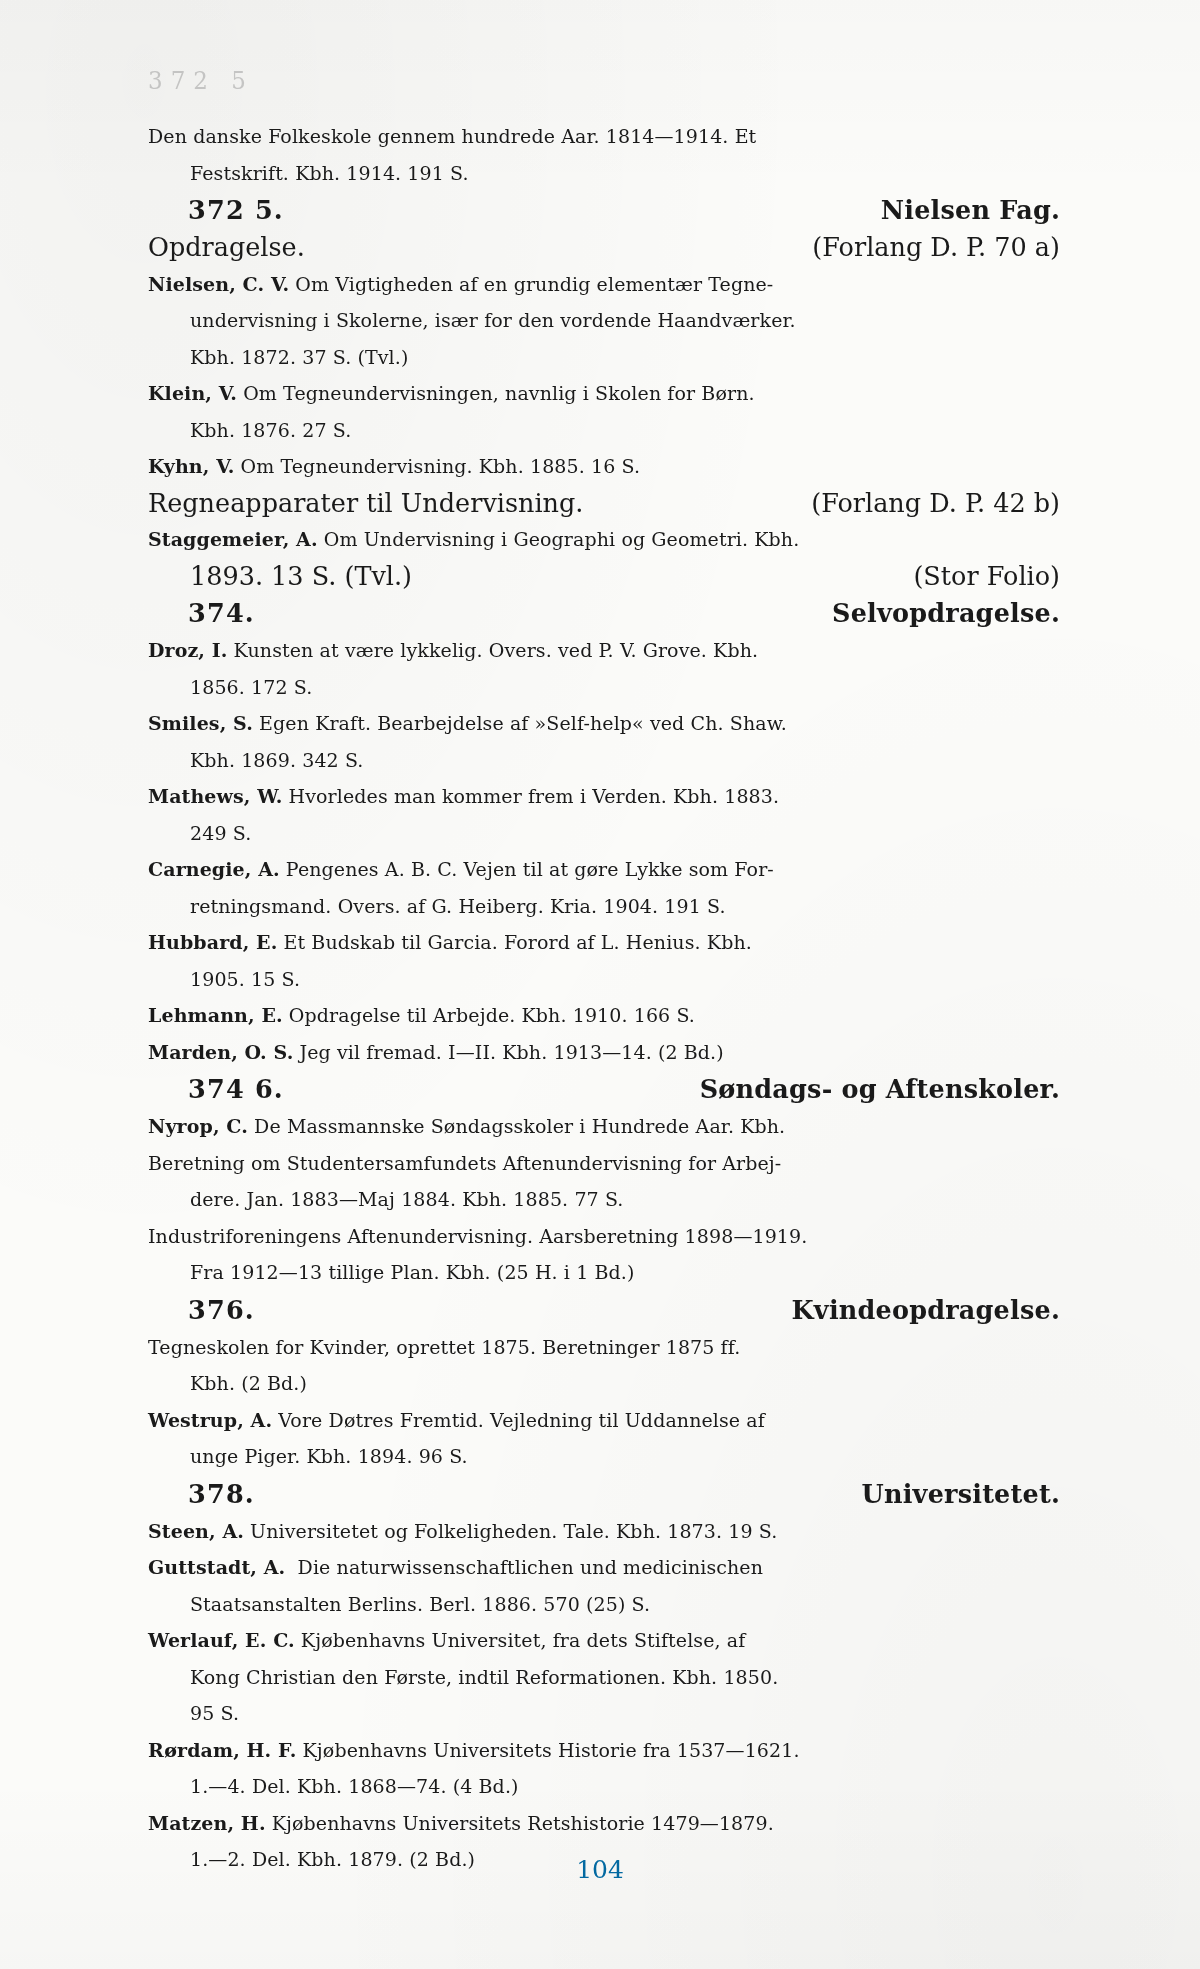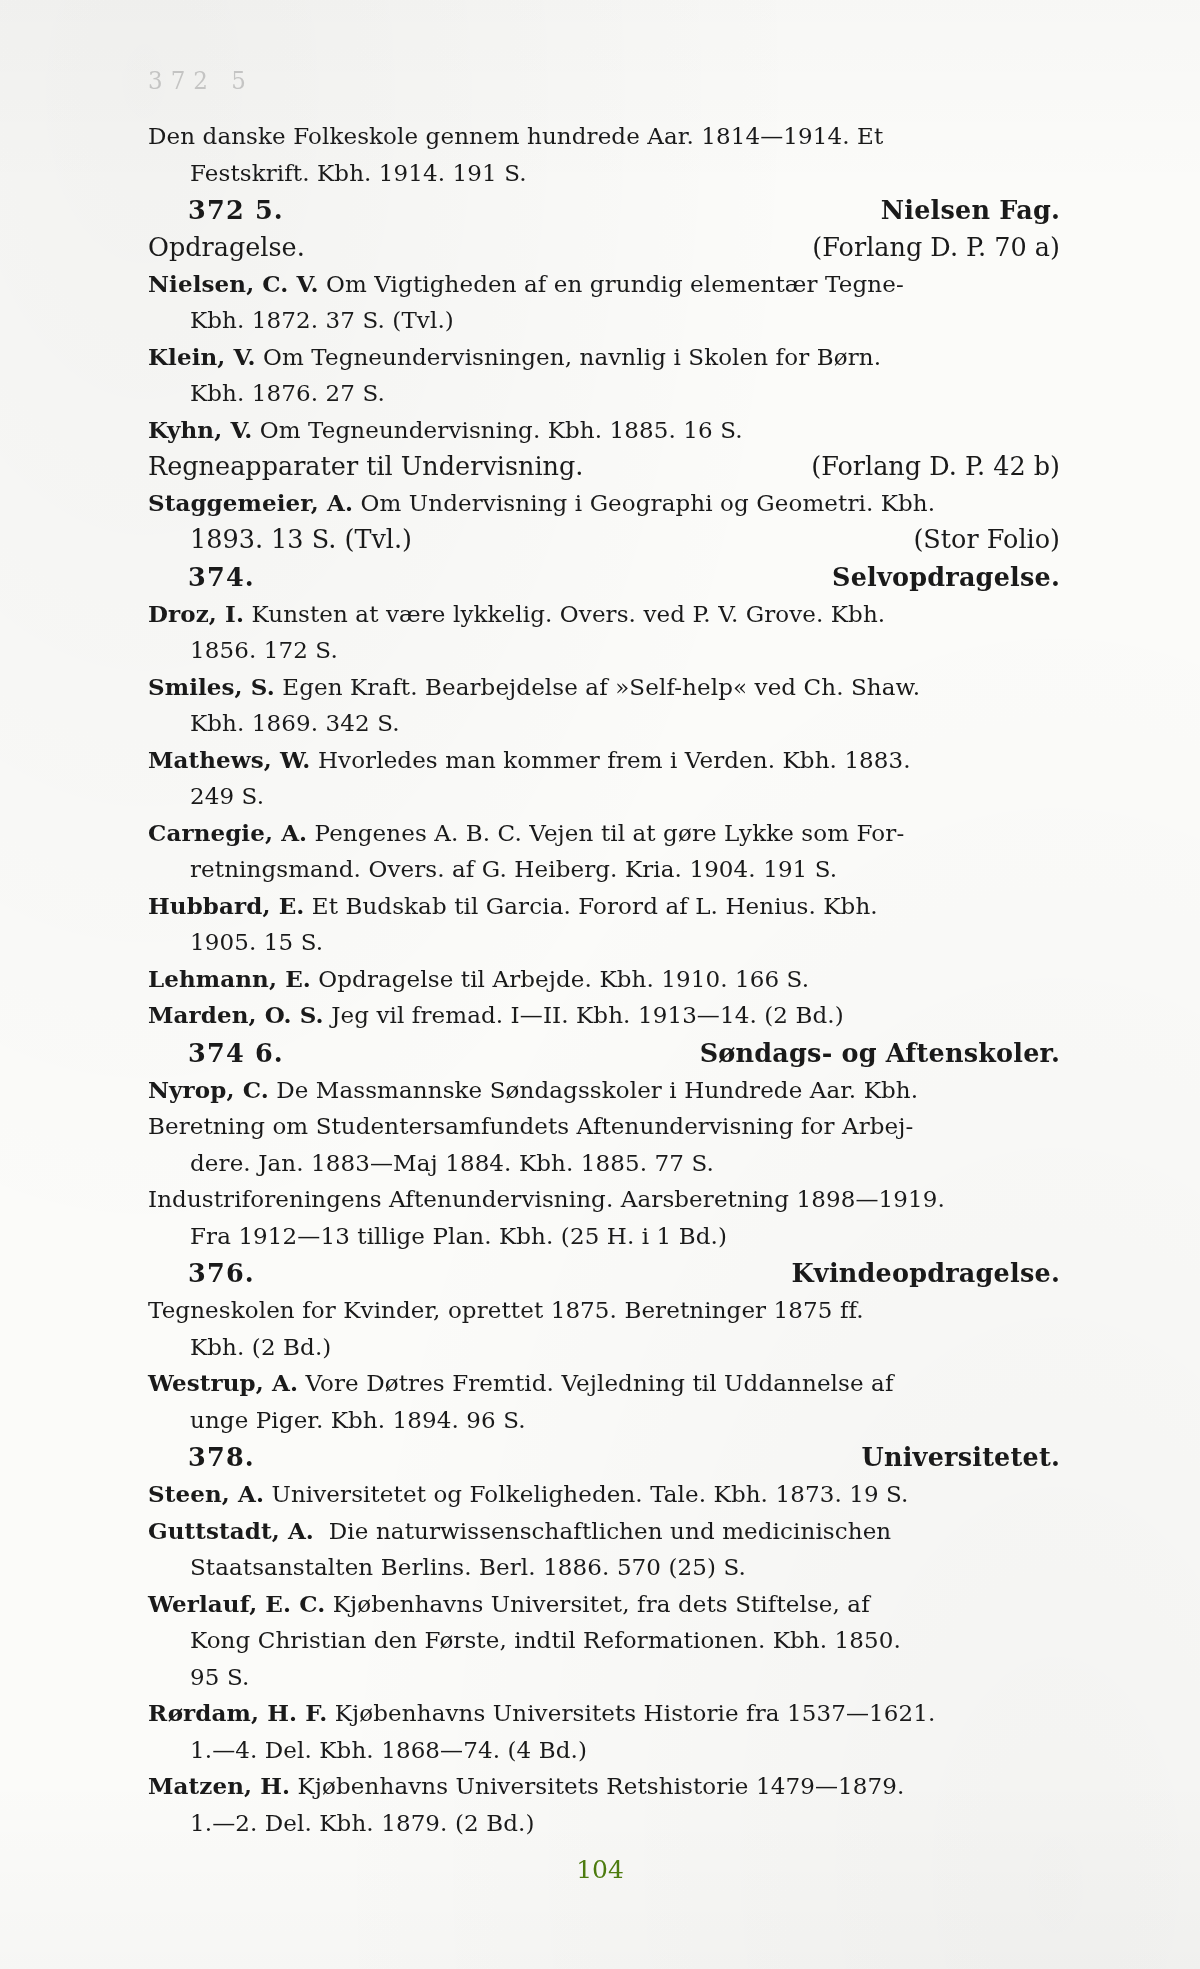--- a/index.html
+++ b/index.html
@@ -41,21 +41,21 @@
     left: 148px;
     top: 68px;
     font-family: "DejaVu Serif", serif;
     font-size: 23px;
     letter-spacing: 8px;
     color: rgba(130,130,130,0.40);
     transform: scaleY(1.05);
     user-select: none;
   }
   .line {
-    font-size: 23px;
+    font-size: 19px;
     line-height: 36.5px;
     white-space: pre-wrap;
     letter-spacing: 0.1px;
   }
   .indent1 { padding-left: 42px; }
   .bold { font-weight: bold; }
   
   .sec {
     display: flex;
     justify-content: space-between;
@@ -78,21 +78,21 @@
   .split .right { white-space: pre; text-align: center; }
   .split.ind .left { padding-left: 42px; text-align: right; }
   .pageno {
     position: absolute;
     left: 0;
     right: 0;
     top: 1855px;
     text-align: center;
     font-size: 25px;
     font-family: "DejaVu Serif", serif;
-    color: #4d7c0f;
+    color: #0369a1;
   }
 </style>
 </head>
 <body>
 
 <div class="page">
   <div class="scan-noise"></div>
 
   <div class="ghost">372 5</div>
 
@@ -101,20 +101,21 @@
       <div class="line indent1"><span>Festskrift. Kbh. 1914. 191 S.</span></div>
       <div class="sec">
         <span class="num">372 5.</span>
         <span class="title">Nielsen Fag.</span>
       </div>
       <div class="split">
         <span class="left">Opdragelse.</span>
         <span class="right">(Forlang D. P. 70 a)</span>
       </div>
       <div class="line"><span class="bold">Nielsen, C. V.</span><span> Om Vigtigheden af en grundig elementær Tegne-</span></div>
+      <div class="line indent1"><span>undervisning i Skolerne, især for den vordende Haandværker.</span></div>
       <div class="line indent1"><span>Kbh. 1872. 37 S. (Tvl.)</span></div>
       <div class="line"><span class="bold">Klein, V.</span><span> Om Tegneundervisningen, navnlig i Skolen for Børn.</span></div>
       <div class="line indent1"><span>Kbh. 1876. 27 S.</span></div>
       <div class="line"><span class="bold">Kyhn, V.</span><span> Om Tegneundervisning. Kbh. 1885. 16 S.</span></div>
       <div class="split">
         <span class="left">Regneapparater til Undervisning.</span>
         <span class="right">(Forlang D. P. 42 b)</span>
       </div>
       <div class="line"><span class="bold">Staggemeier, A.</span><span> Om Undervisning i Geographi og Geometri. Kbh.</span></div>
       <div class="split ind">

